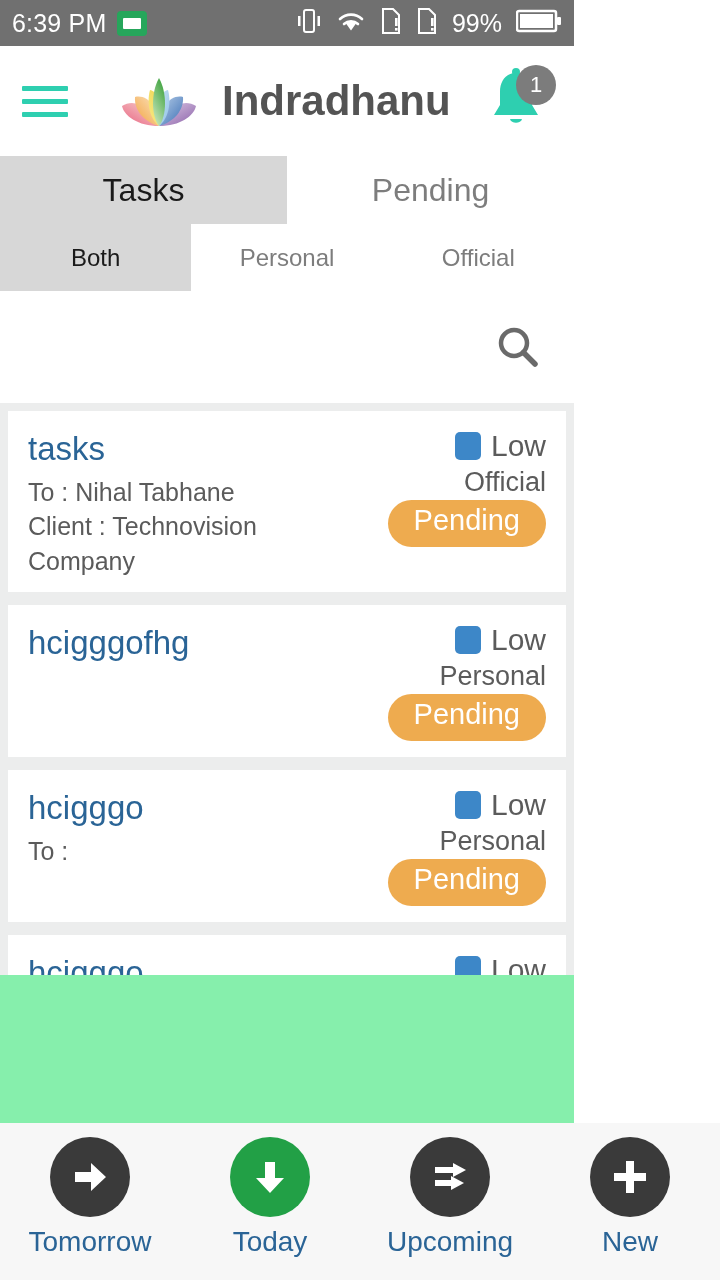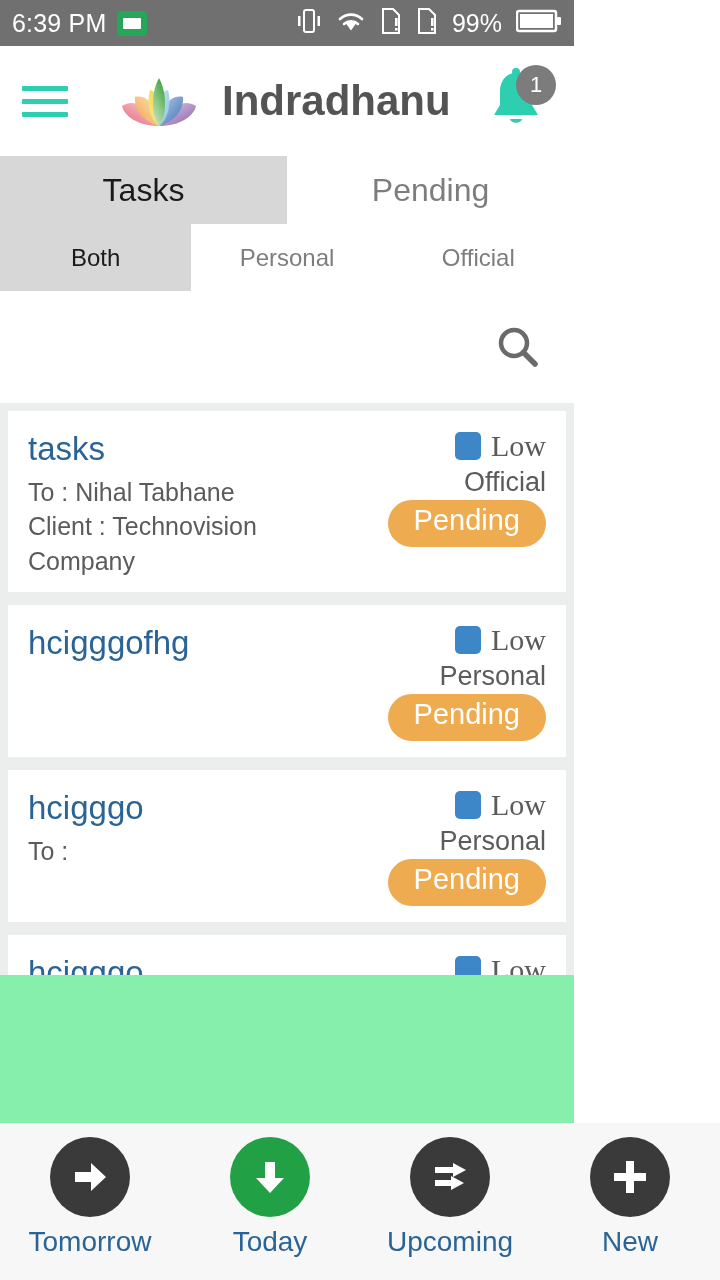--- a/index.html
+++ b/index.html
@@ -56,21 +56,21 @@
   .list { background: #eceded; height: 572px; overflow: hidden; padding-top: 8px; }
   .card {
     background: #ffffff; margin: 0 8px 13px 8px; position: relative;
     min-height: 152px; padding: 18px 20px 14px 20px; display: flex; cursor: pointer;
   }
   .card-left { flex: 1; min-width: 0; }
   .card-title { font-size: 33px; color: #2a6496; line-height: 1.2; margin-bottom: 6px; }
   .card-line { font-size: 25px; color: #5b5b5b; line-height: 1.38; }
   .card-line.spacer-top { }
   .card-right { width: 190px; display: flex; flex-direction: column; align-items: flex-end; }
-  .prio { display: flex; align-items: center; gap: 10px; font-family: Liberation Serif, serif; }
+  .prio { display: flex; align-items: center; gap: 10px; }
   .prio-sq { width: 26px; height: 28px; border-radius: 5px; background: #3d87c8; }
   .prio-label { font-size: 30px; color: #5b5b5b; }
   .card-type { font-size: 27px; color: #5b5b5b; margin-top: 4px; }
   .pill {
     margin-top: 2px; background: #eeab4f; color: #ffffff; font-size: 29px;
     border-radius: 34px; padding: 4px 26px 10px 26px; min-width: 145px; text-align: center;
   }
 
   
   .bottomnav {

